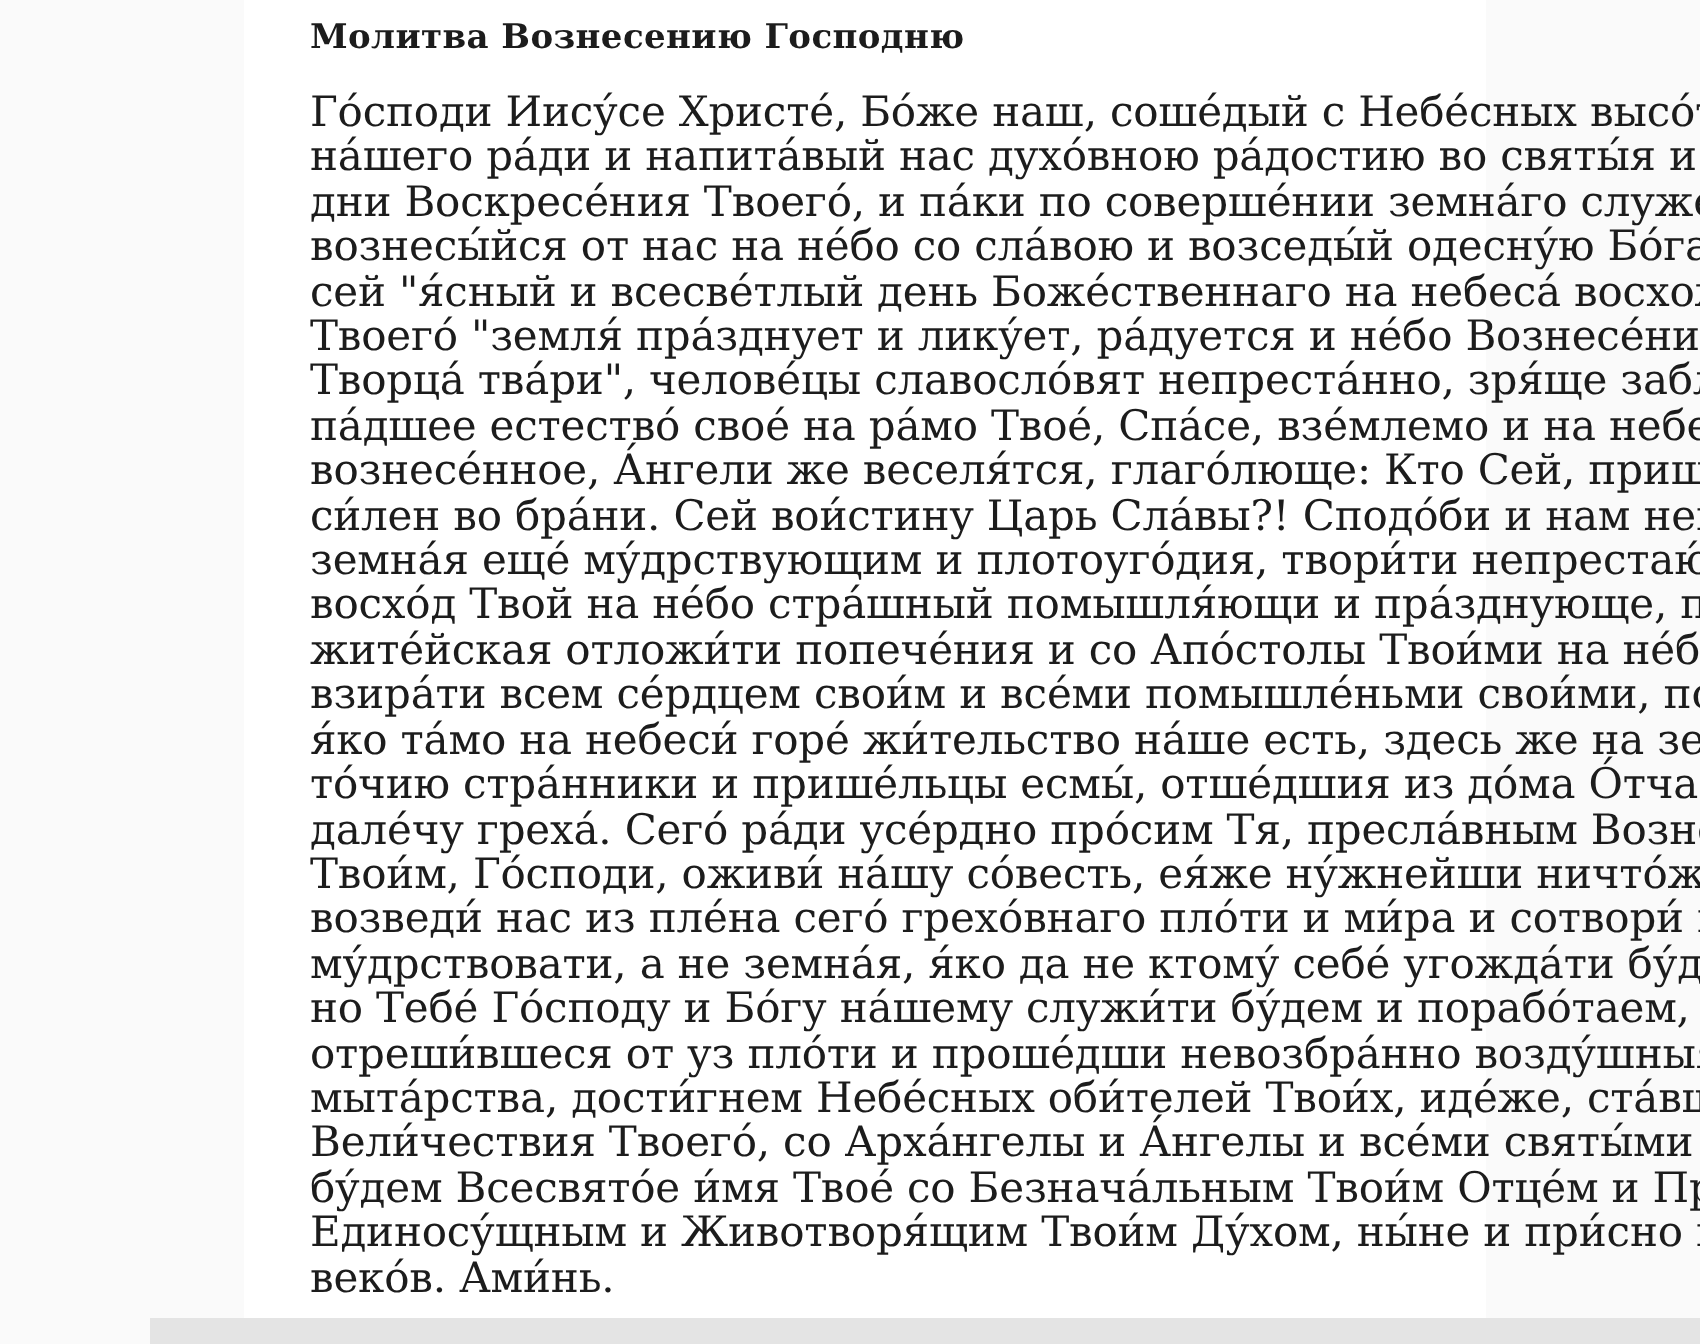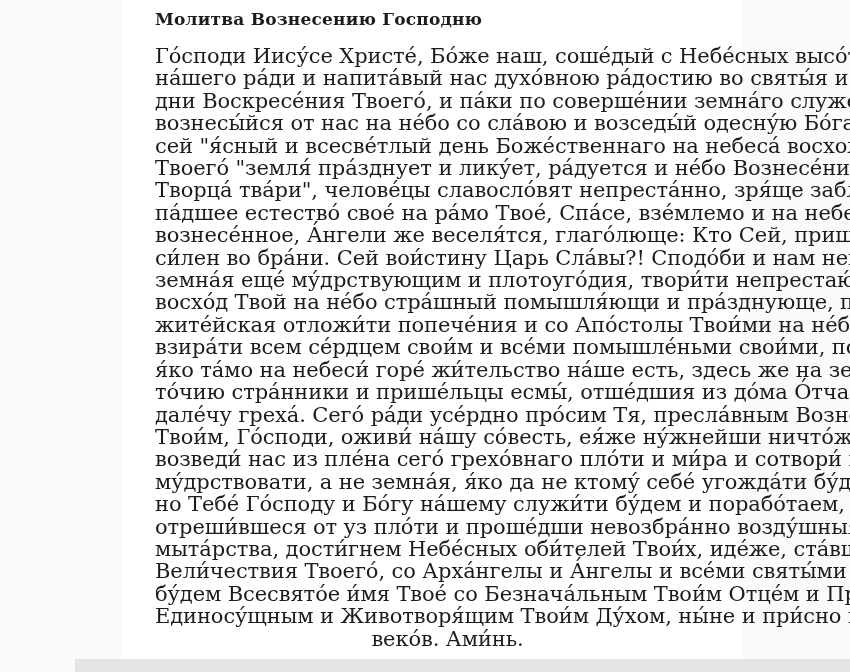--- a/index.html
+++ b/index.html
@@ -1,21 +1,21 @@
 <!DOCTYPE html>
 <html style="--page-bg: #fafafa; --content-bg: #ffffff; --text-color: #1c1c1c; --strip-bg: #e4e4e4;"><head>
 <meta charset="utf-8">
 <style>
   :root{
     --page-bg:#fafafa;
     --content-bg:#ffffff;
     --text-color:#1c1c1c;
     --strip-bg:#e4e4e4;
   }
-  *{margin:0;padding:0;box-sizing:border-box;text-align:center;}
+  *{margin:0;padding:0;box-sizing:border-box;}
   html,body{width:850px;height:672px;overflow:hidden;}
   body{
     position:relative;
     background:var(--page-bg);
     font-family:"DejaVu Serif","Liberation Serif",serif;
   }
   .content-column{
     position:absolute;
     left:122px; top:0;
     width:621px; height:659px;

